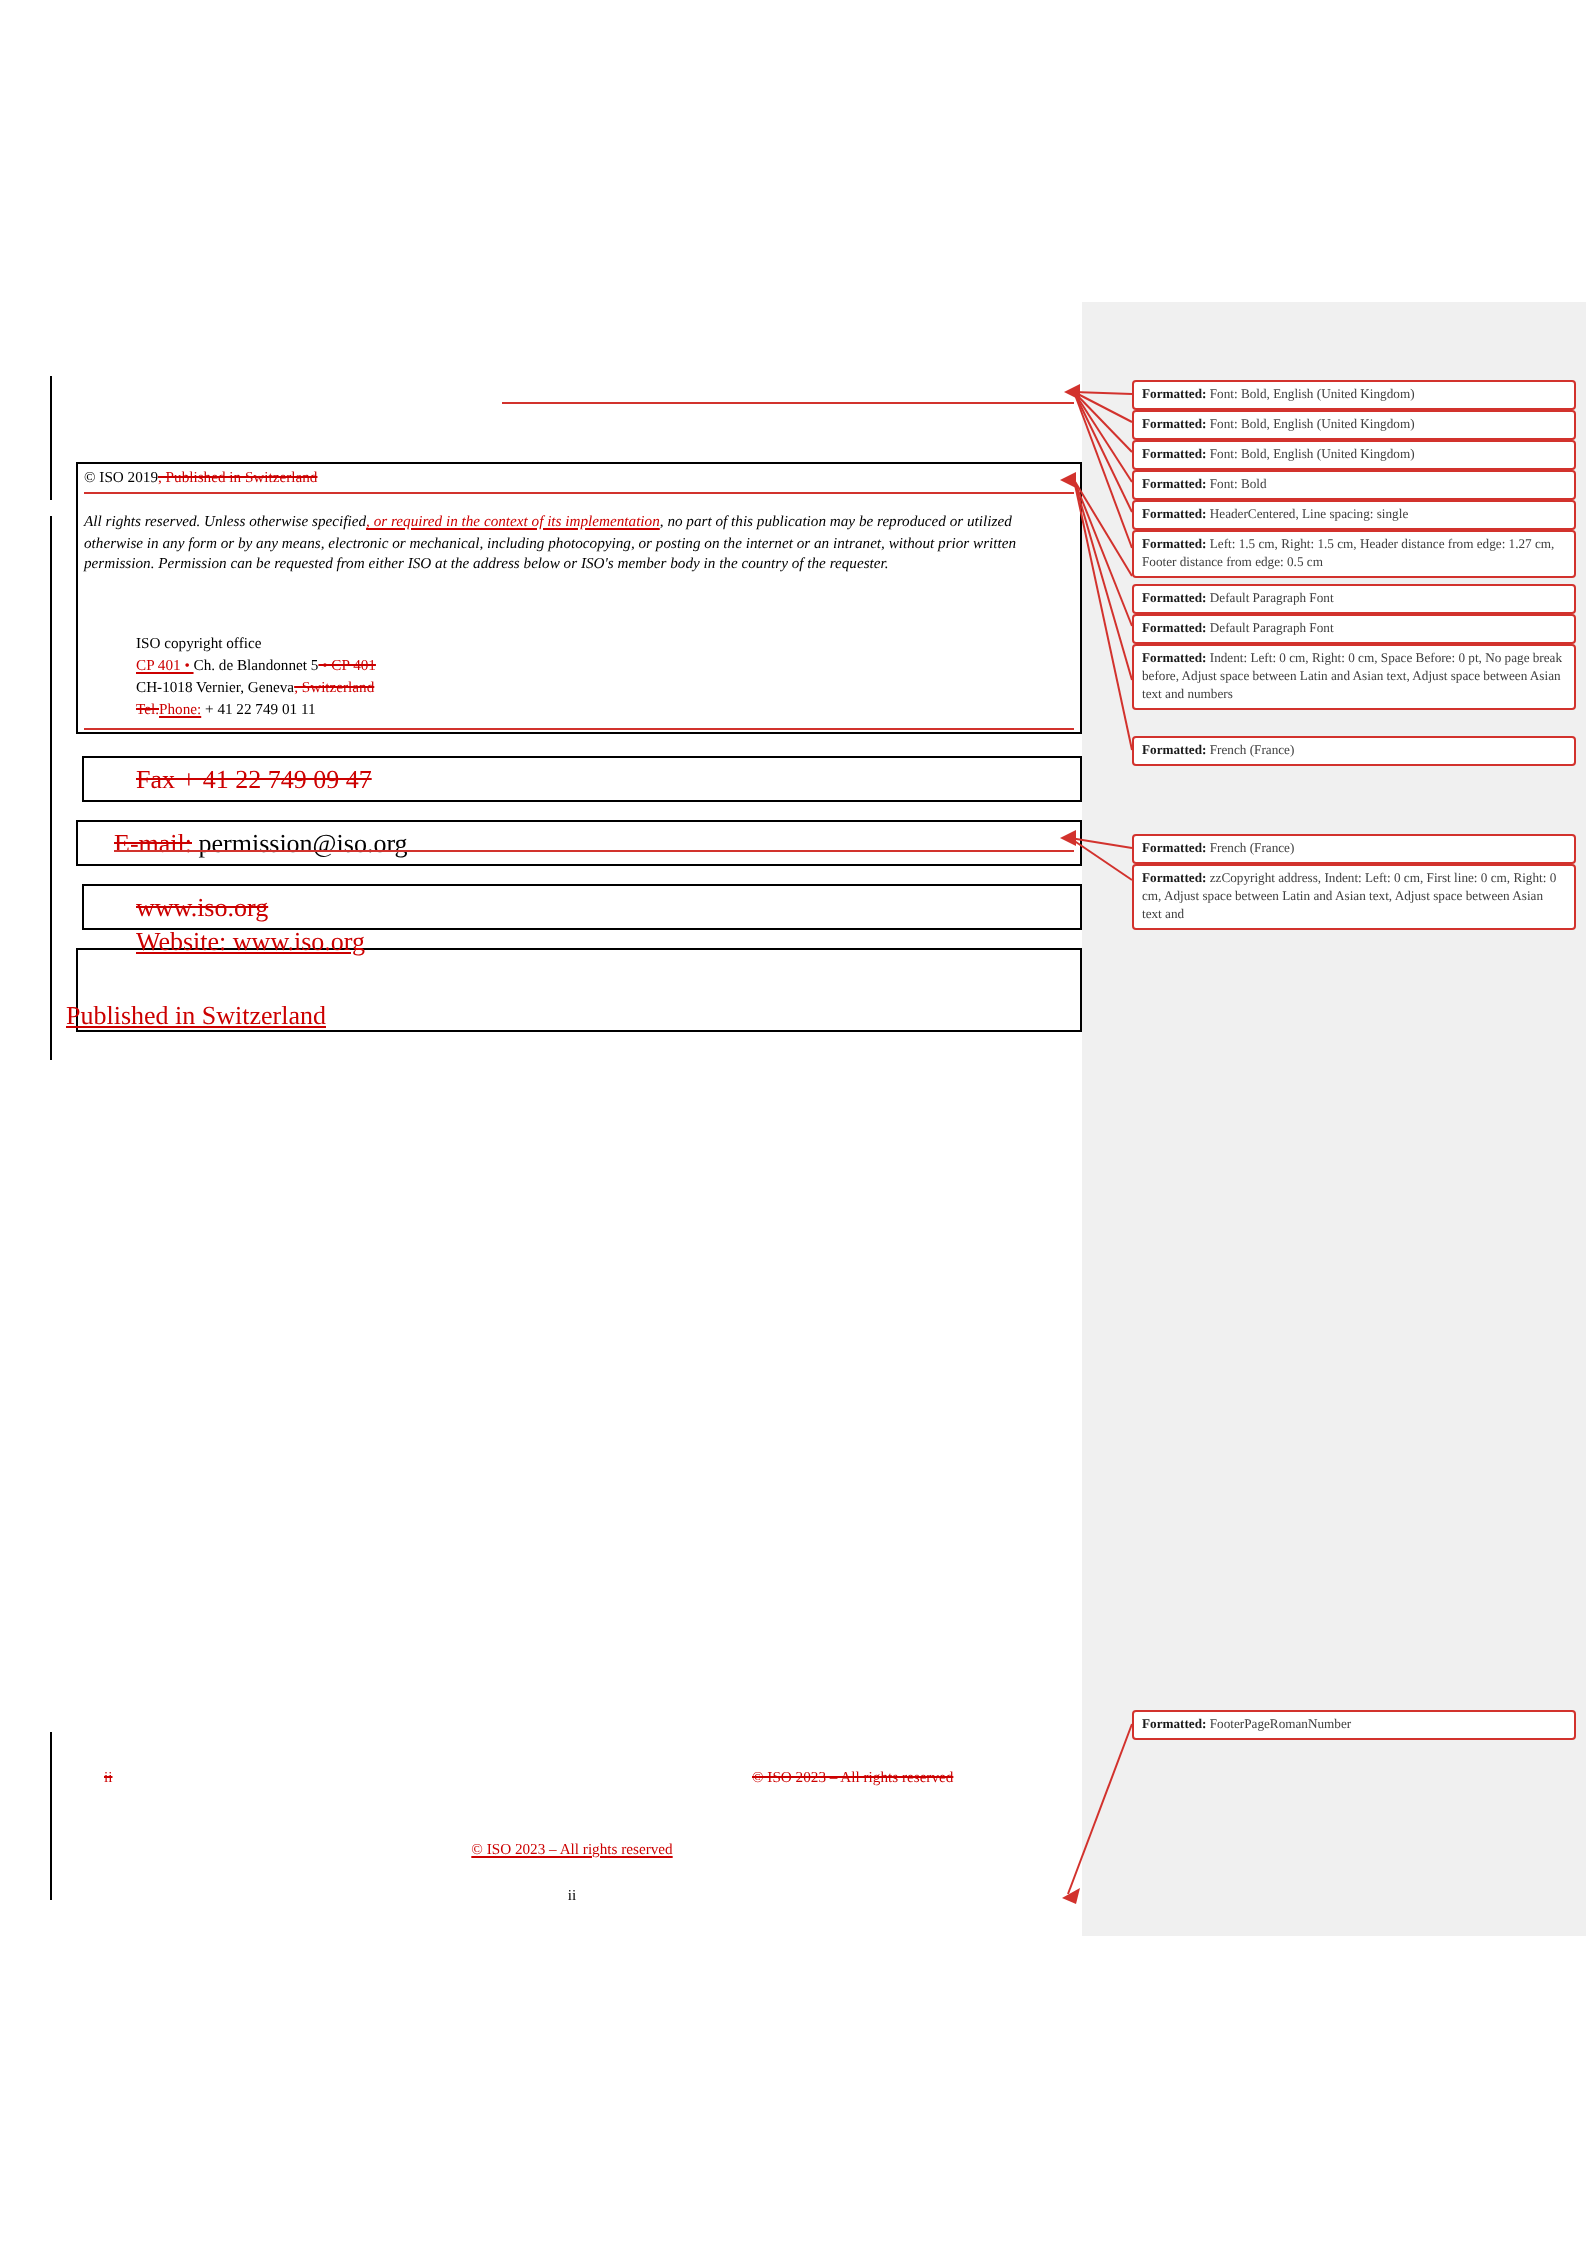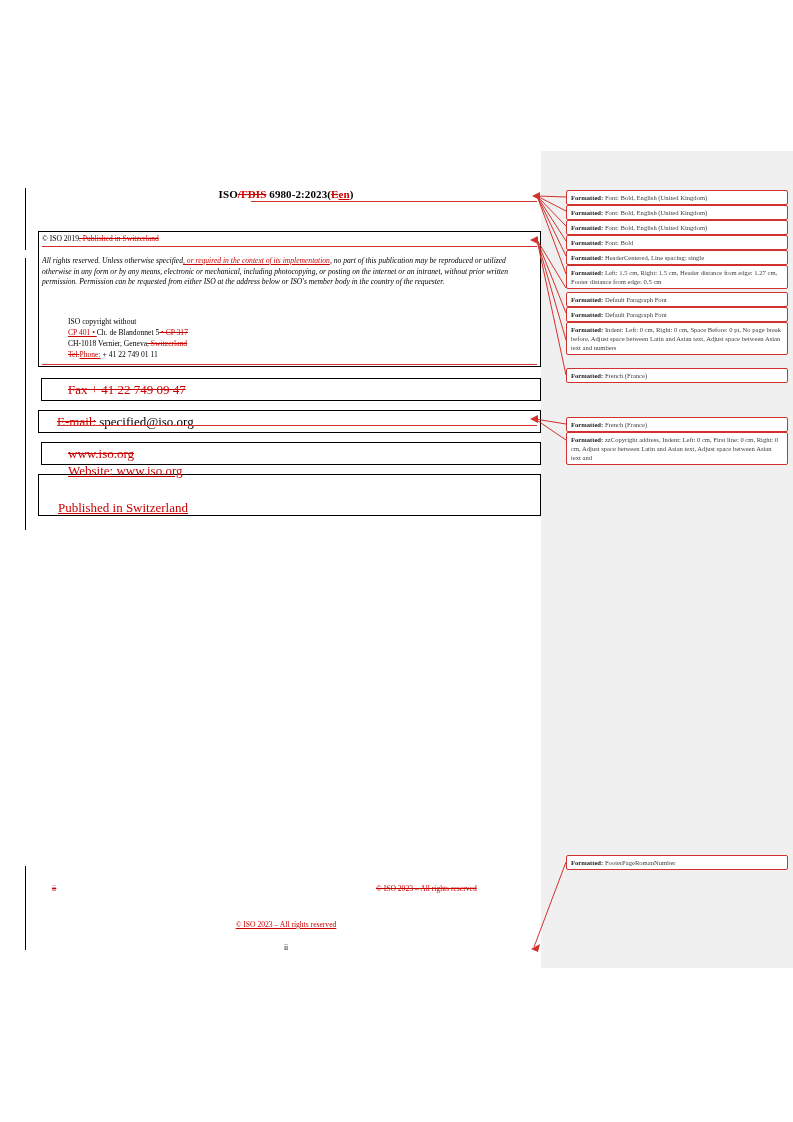--- a/index.html
+++ b/index.html
@@ -105,21 +105,21 @@
 
   .boxline {
     position: absolute;
     font-size: 13px;
     line-height: 11px;
   }
   #fax-line     { left: 68px; top: 384px; }
   #email-line   { left: 57px; top: 416px; }
   #web-line     { left: 68px; top: 448px; }
   #website-line { left: 68px; top: 465px; }
-  #published-line { left: 58px; top: 502px; }
+  #published-line { left: 33px; top: 502px; }
 
   
   #footer-old-left {
     position: absolute; left: 52px; top: 884px;
     font-size: 7.6px;
   }
   #footer-old-right {
     position: absolute; left: 376px; top: 884px;
     font-size: 7.6px; white-space: nowrap;
   }
@@ -191,52 +191,49 @@
     <polygon points="531,949 540,944 538,952"></polygon>
   </g>
 </svg>
 
 <div id="page">
 
   <div class="change-bar" style="top:188px;height:62px;"></div>
   <div class="change-bar" style="top:258px;height:272px;"></div>
   <div class="change-bar" style="top:866px;height:84px;"></div>
 
-  <div id="doc-header">
-    <span class="blk">ISO</span><span class="del">/FDIS</span><span class="blk"> 6980-2:2023(</span><span class="del">E</span><span class="ins">en</span><span class="blk">)</span>
-  </div>
   <div class="lead-h" style="left:251px;top:201px;width:286px;"></div>
 
   <div class="framed" id="box-copyright"></div>
 
   <div class="body-txt" id="copyright-line">
     <span class="blk">© ISO 2019</span><span class="del">, Published in Switzerland</span>
   </div>
   <div class="lead-h" style="left:42px;top:246px;width:495px;"></div>
 
   <div class="body-txt" id="rights-para">
     <span class="blk">All rights reserved. Unless otherwise specified</span><span class="ins">, or required in the context of its implementation</span><span class="blk">, no part of this publication may be reproduced or utilized otherwise in any form or by any means, electronic or mechanical, including photocopying, or posting on the internet or an intranet, without prior written permission. Permission can be requested from either ISO at the address below or ISO's member body in the country of the requester.</span>
   </div>
 
   <div class="body-txt" id="address-block">
-    <div>ISO copyright without</div>
-    <div><span class="ins">CP 401 • </span><span class="blk">Ch. de Blandonnet 5</span><span class="del"> • CP 317</span></div>
+    <div>ISO copyright office</div>
+    <div><span class="ins">CP 401 • </span><span class="blk">Ch. de Blandonnet 5</span><span class="del"> • CP 401</span></div>
     <div><span class="blk">CH-1018 Vernier, Geneva</span><span class="del">, Switzerland</span></div>
     <div><span class="del">Tel.</span><span class="ins">Phone:</span><span class="blk"> + 41 22 749 01 11</span></div>
   </div>
   <div class="lead-h" style="left:42px;top:364px;width:495px;"></div>
 
   <div class="framed" id="box-fax"></div>
   <div class="boxline" id="fax-line">
     <span class="del">Fax + 41 22 749 09 47</span>
   </div>
 
   <div class="framed" id="box-email"></div>
   <div class="boxline" id="email-line">
-    <span class="del">E-mail:</span><span class="blk"> specified@iso.org</span>
+    <span class="del">E-mail:</span><span class="blk"> permission@iso.org</span>
   </div>
   <div class="lead-h" style="left:57px;top:425px;width:480px;"></div>
 
   <div class="framed" id="box-web"></div>
   <div class="boxline" id="web-line">
     <span class="del">www.iso.org</span>
   </div>
 
   <div class="framed" id="box-website"></div>
   <div class="boxline" id="website-line">

